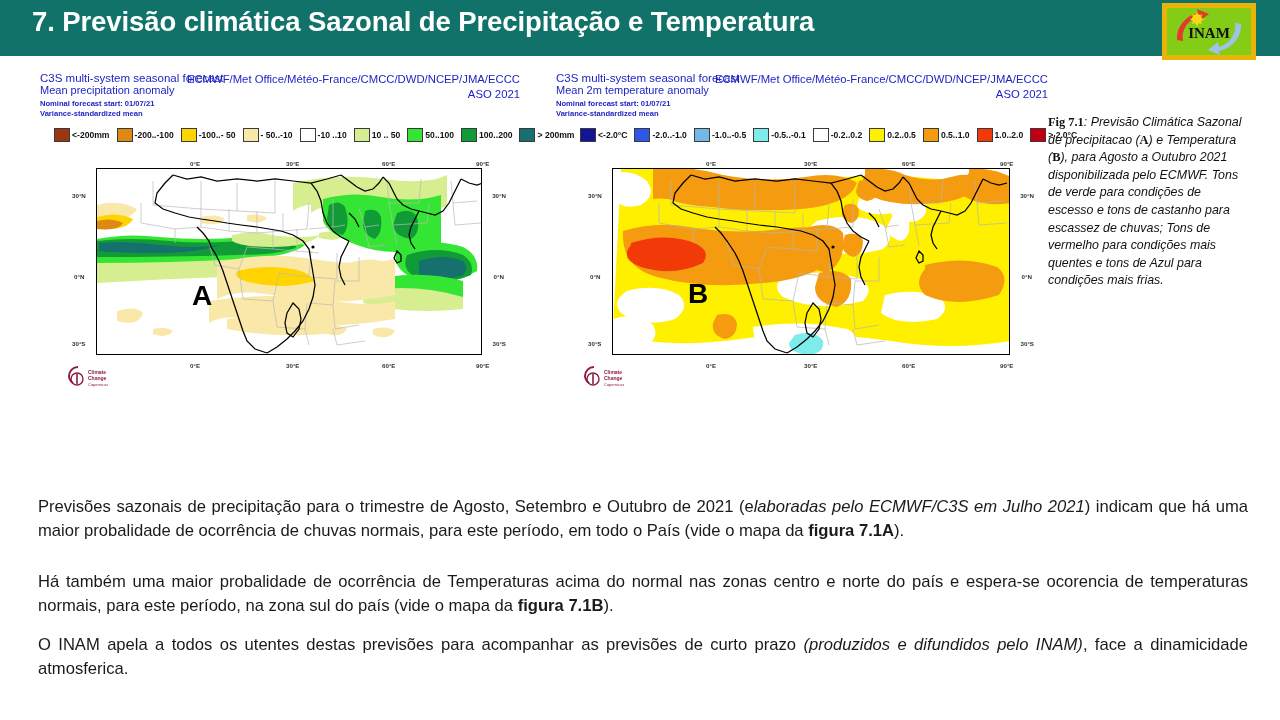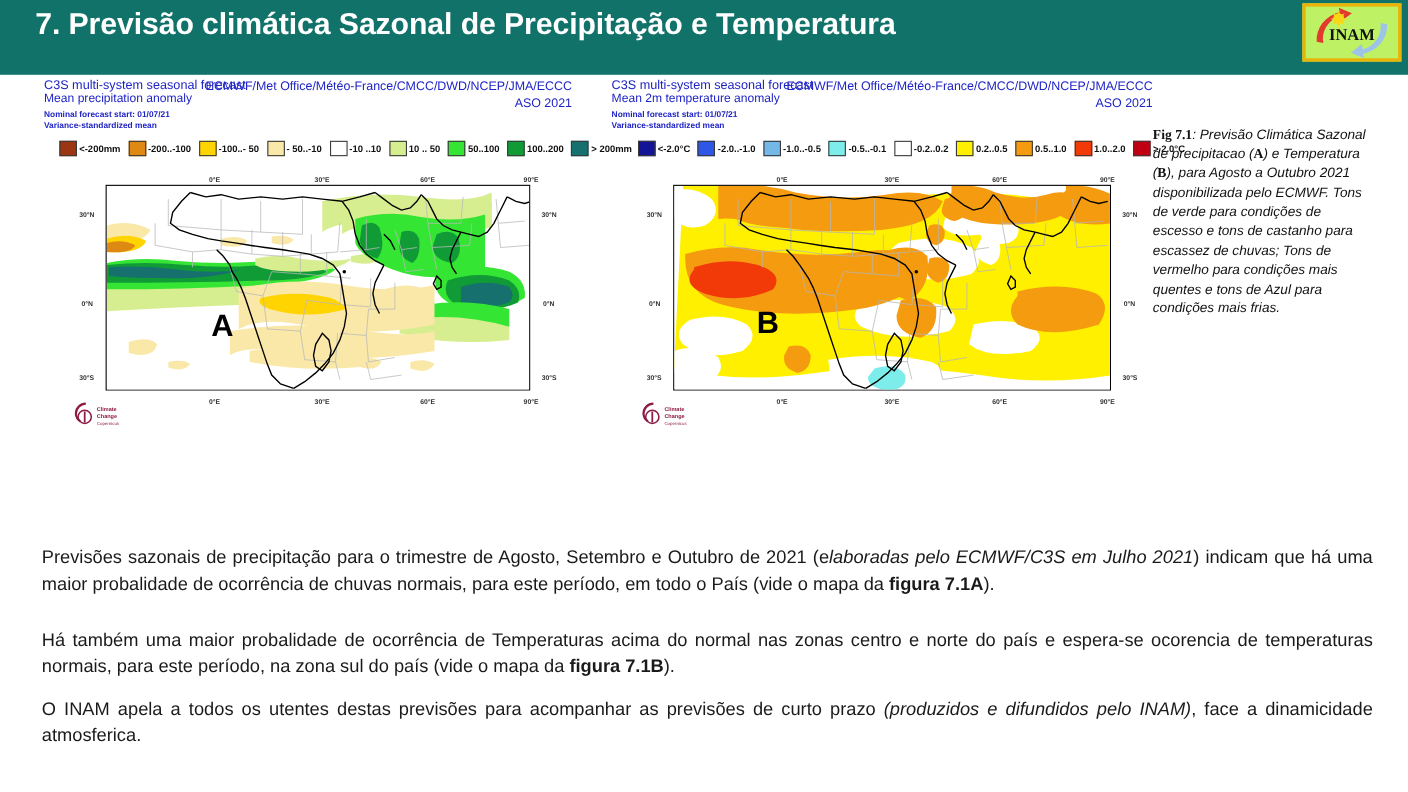--- a/index.html
+++ b/index.html
@@ -5,31 +5,31 @@
   html,body{margin:0;padding:0;}
   body{
     width:1280px;height:720px;overflow:hidden;background:#ffffff;
     font-family:"Liberation Sans",sans-serif;
     -webkit-font-smoothing:antialiased;
   }
   .slide{position:relative;width:1280px;height:720px;}
 
   
   .header{
-    position:absolute;left:0;top:0;width:1280px;height:68px;
+    position:absolute;left:0;top:0;width:1280px;height:56px;
     background:#107269;
   }
   .header-title{
     position:absolute;left:32px;top:6px;
     font-size:27.5px;font-weight:bold;color:#ffffff;
     letter-spacing:-0.1px;white-space:nowrap;
   }
   .logo-box{
-    position:absolute;right:6px;top:3px;width:84px;height:47px;
-    background:#bef264;border:3px solid #eab308;overflow:hidden;
+    position:absolute;right:24px;top:3px;width:84px;height:47px;
+    background:#84cc16;border:5px solid #eab308;overflow:hidden;
   }
   .logo-box svg{display:block;}
 
   
   .panel{position:absolute;top:68px;height:345px;}
   .panel-a{left:34px;width:488px;}
   .panel-b{left:550px;width:500px;}
 
   .pt-left{position:absolute;left:6px;top:4px;color:#1f24c4;}
   .pt-l1{font-size:11.5px;}

